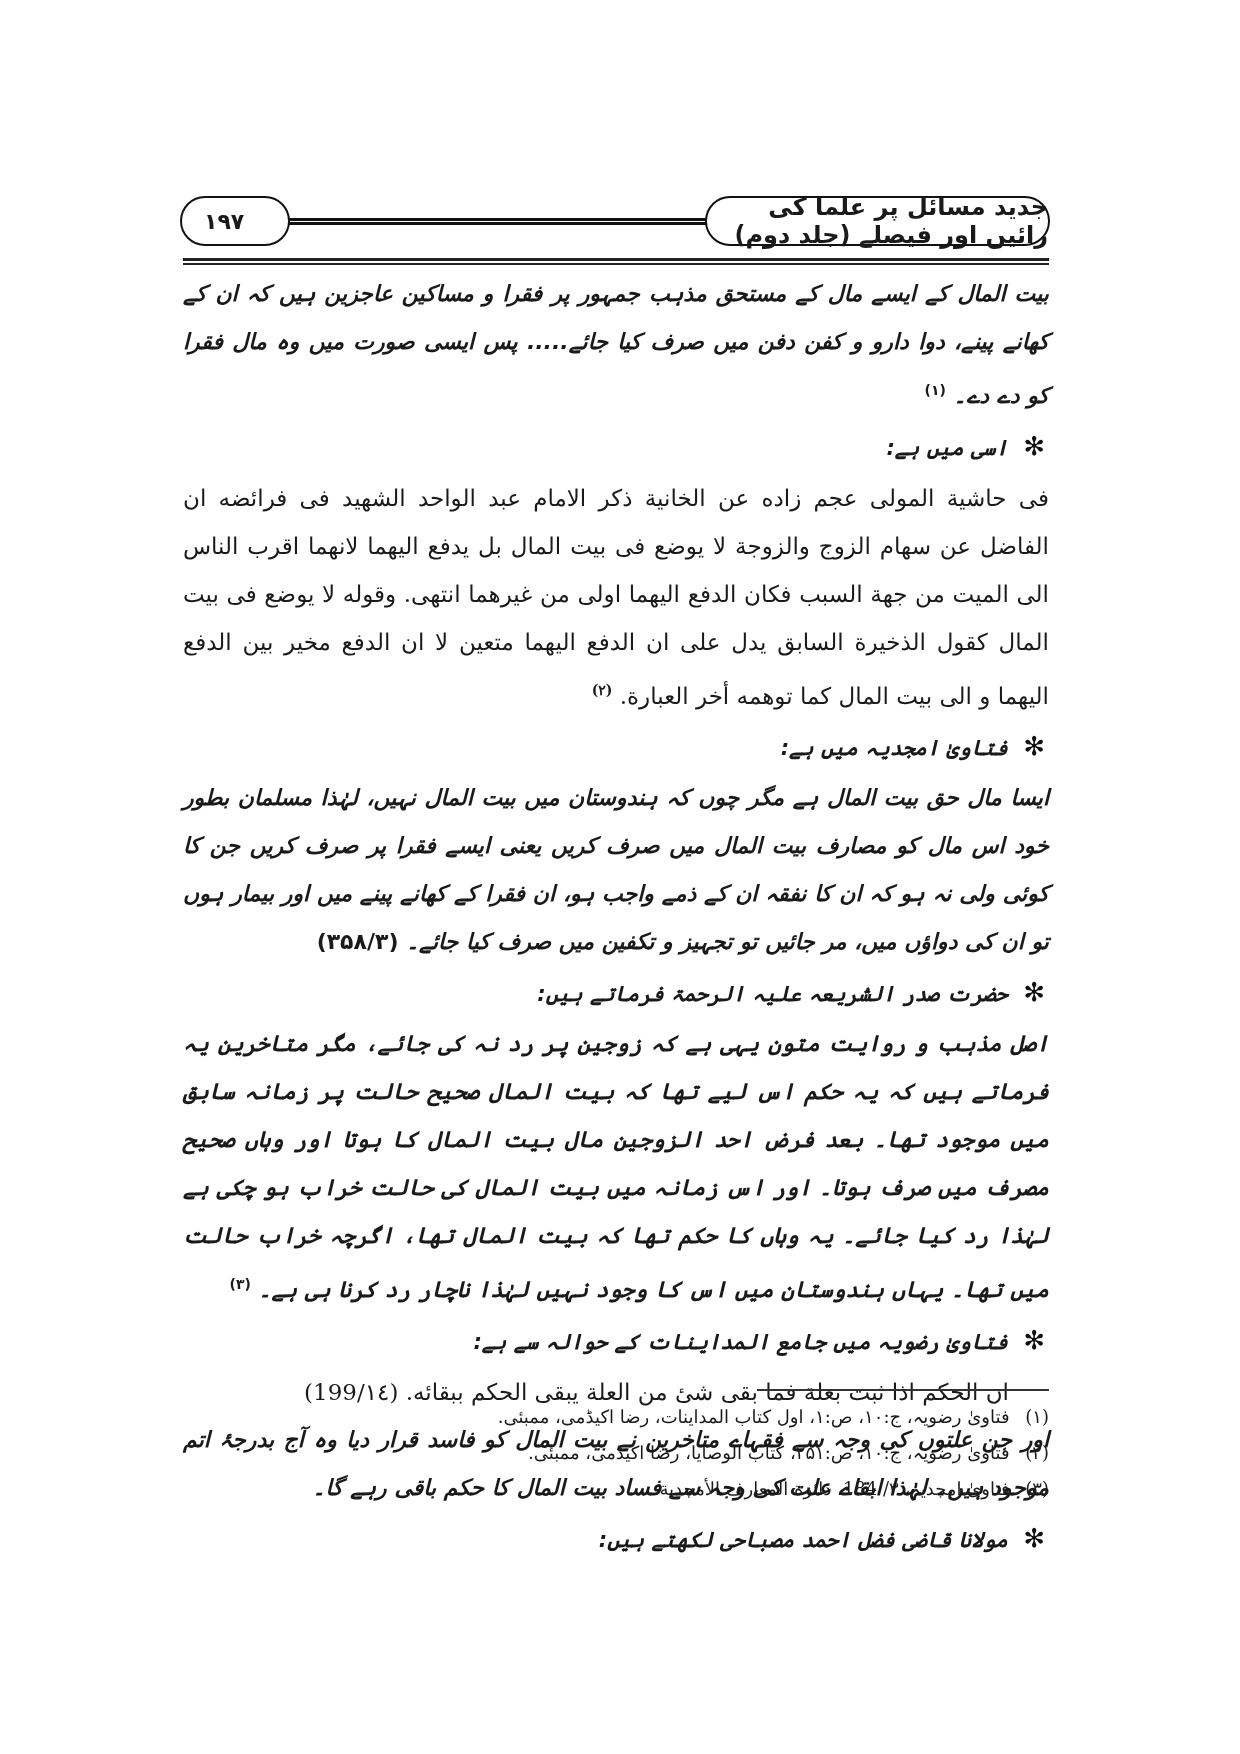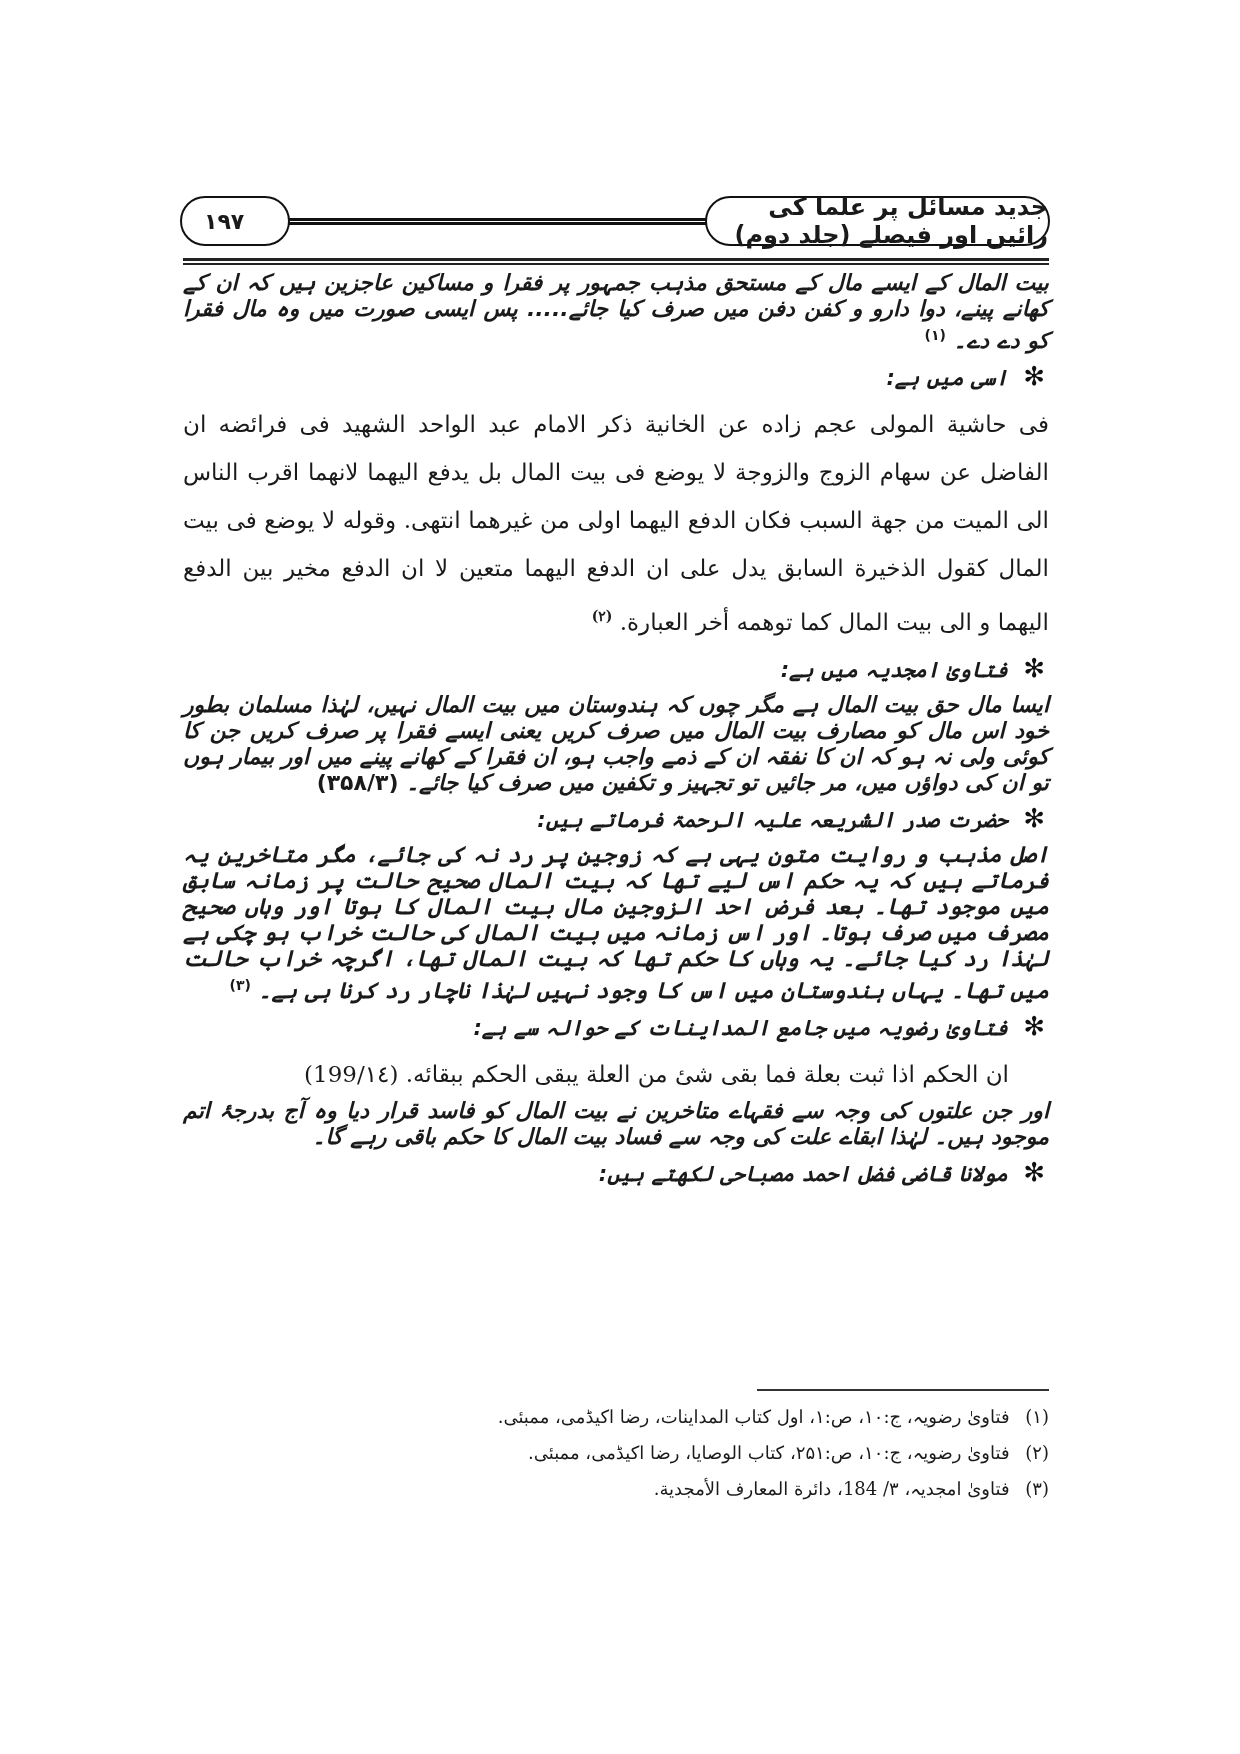--- a/index.html
+++ b/index.html
@@ -14,25 +14,25 @@
   .pill-num { left: 0; width: 110px; padding-left: 22px; font-size: 22px; font-weight: bold; }
   .pill-title { right: 0; width: 345px; justify-content: center; font-size: 24px; font-weight: bold;
                 direction: rtl; font-family: "DejaVu Sans", sans-serif; align-items: center; }
   .hdr-line { position: absolute; top: 22px; left: 100px; right: 335px; height: 7px;
               border-top: 3px solid #111; border-bottom: 3px solid #111; box-sizing: border-box; }
   .hdr-rule { position: absolute; top: 244px; left: 183px; width: 866px; height: 7px;
               border-top: 3px solid #222; border-bottom: 2px solid #222; box-sizing: border-box; }
 
   
   .body { position: absolute; top: 256px; left: 183px; width: 866px; direction: rtl; }
-  .p { font-size: 22px; line-height: 26px; text-align: justify; font-weight: bold;
+  .p { font-size: 22px; line-height: 48px; text-align: justify; font-weight: bold;
        font-family: "DejaVu Sans", sans-serif; margin: 0; }
   .p.urdu { font-style: italic; }
   .p.arabic { font-family: "DejaVu Serif", serif; font-weight: normal; font-size: 23px; line-height: 48px; }
-  .heading { font-size: 21px; line-height: 44px; font-weight: bold; font-style: italic; padding-right: 4px; }
+  .heading { font-size: 21px; line-height: 52px; font-weight: bold; font-style: italic; padding-right: 4px; }
   .star { display: inline-block; font-style: normal; font-size: 26px; margin-left: 8px; color: #111; }
   .fn-mark { font-size: 14px; vertical-align: super; font-weight: bold; font-style: normal; }
   .ref { font-style: normal; font-weight: bold; }
 
   
   .fn-rule { position: absolute; top: 1375px; left: 757px; width: 292px; height: 0; border-top: 2px solid #333; }
   .footnotes { position: absolute; top: 1385px; left: 300px; width: 749px; direction: rtl; text-align: right; }
   .fn { font-family: "DejaVu Serif", serif; font-size: 18px; line-height: 36px; margin: 0; }
   .fn .num { margin-left: 10px; }
 </style>

